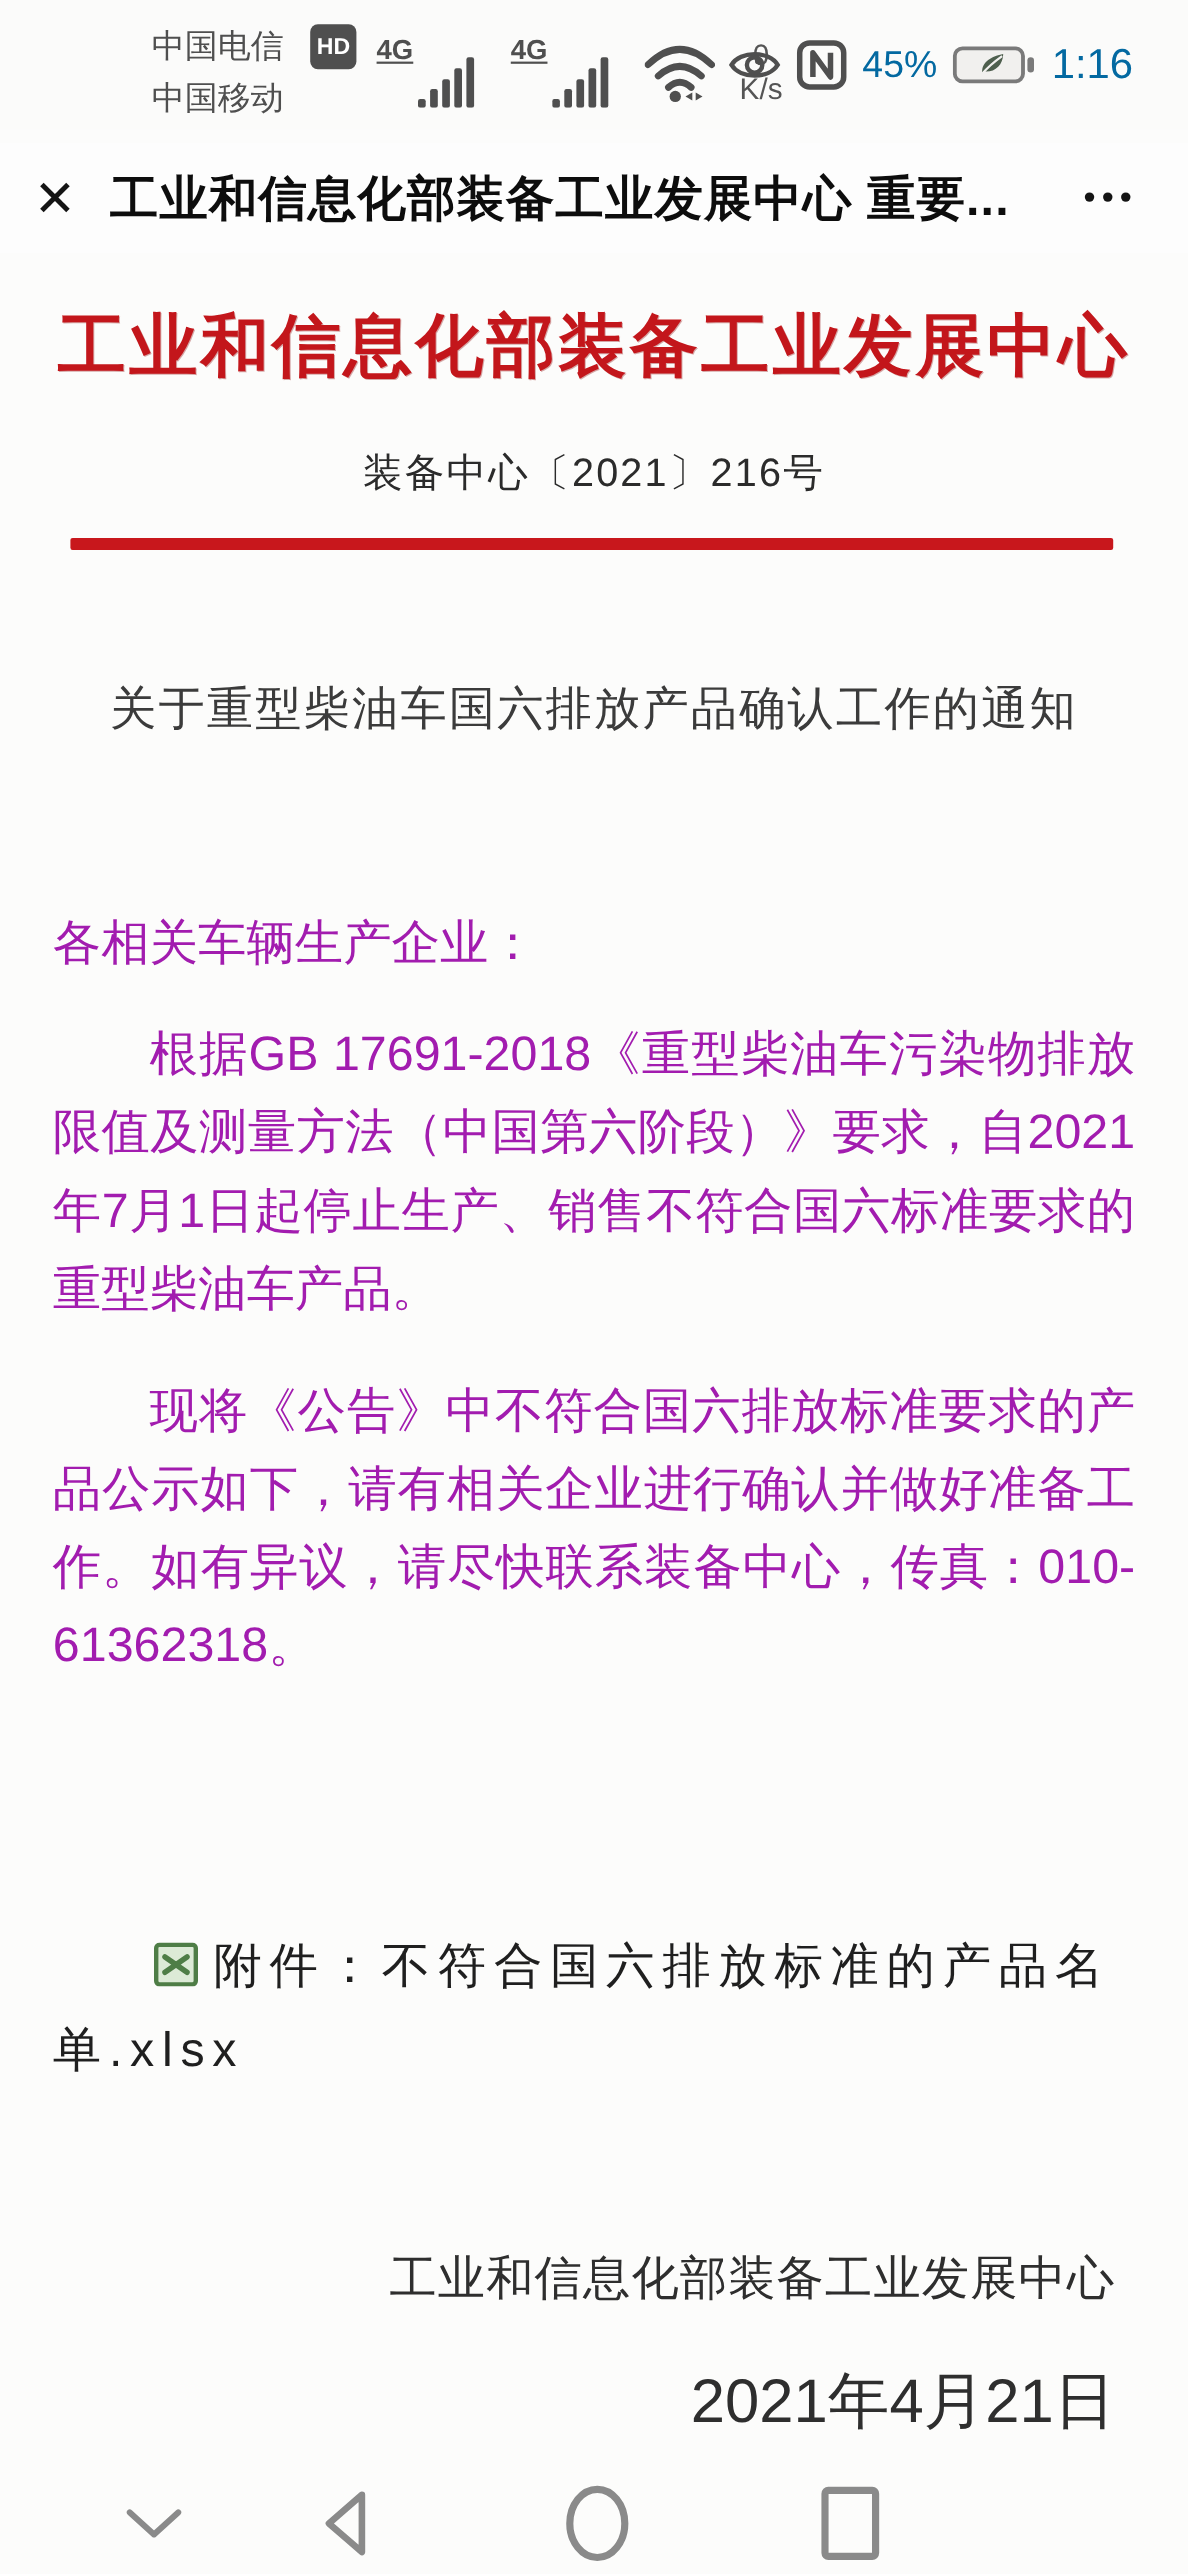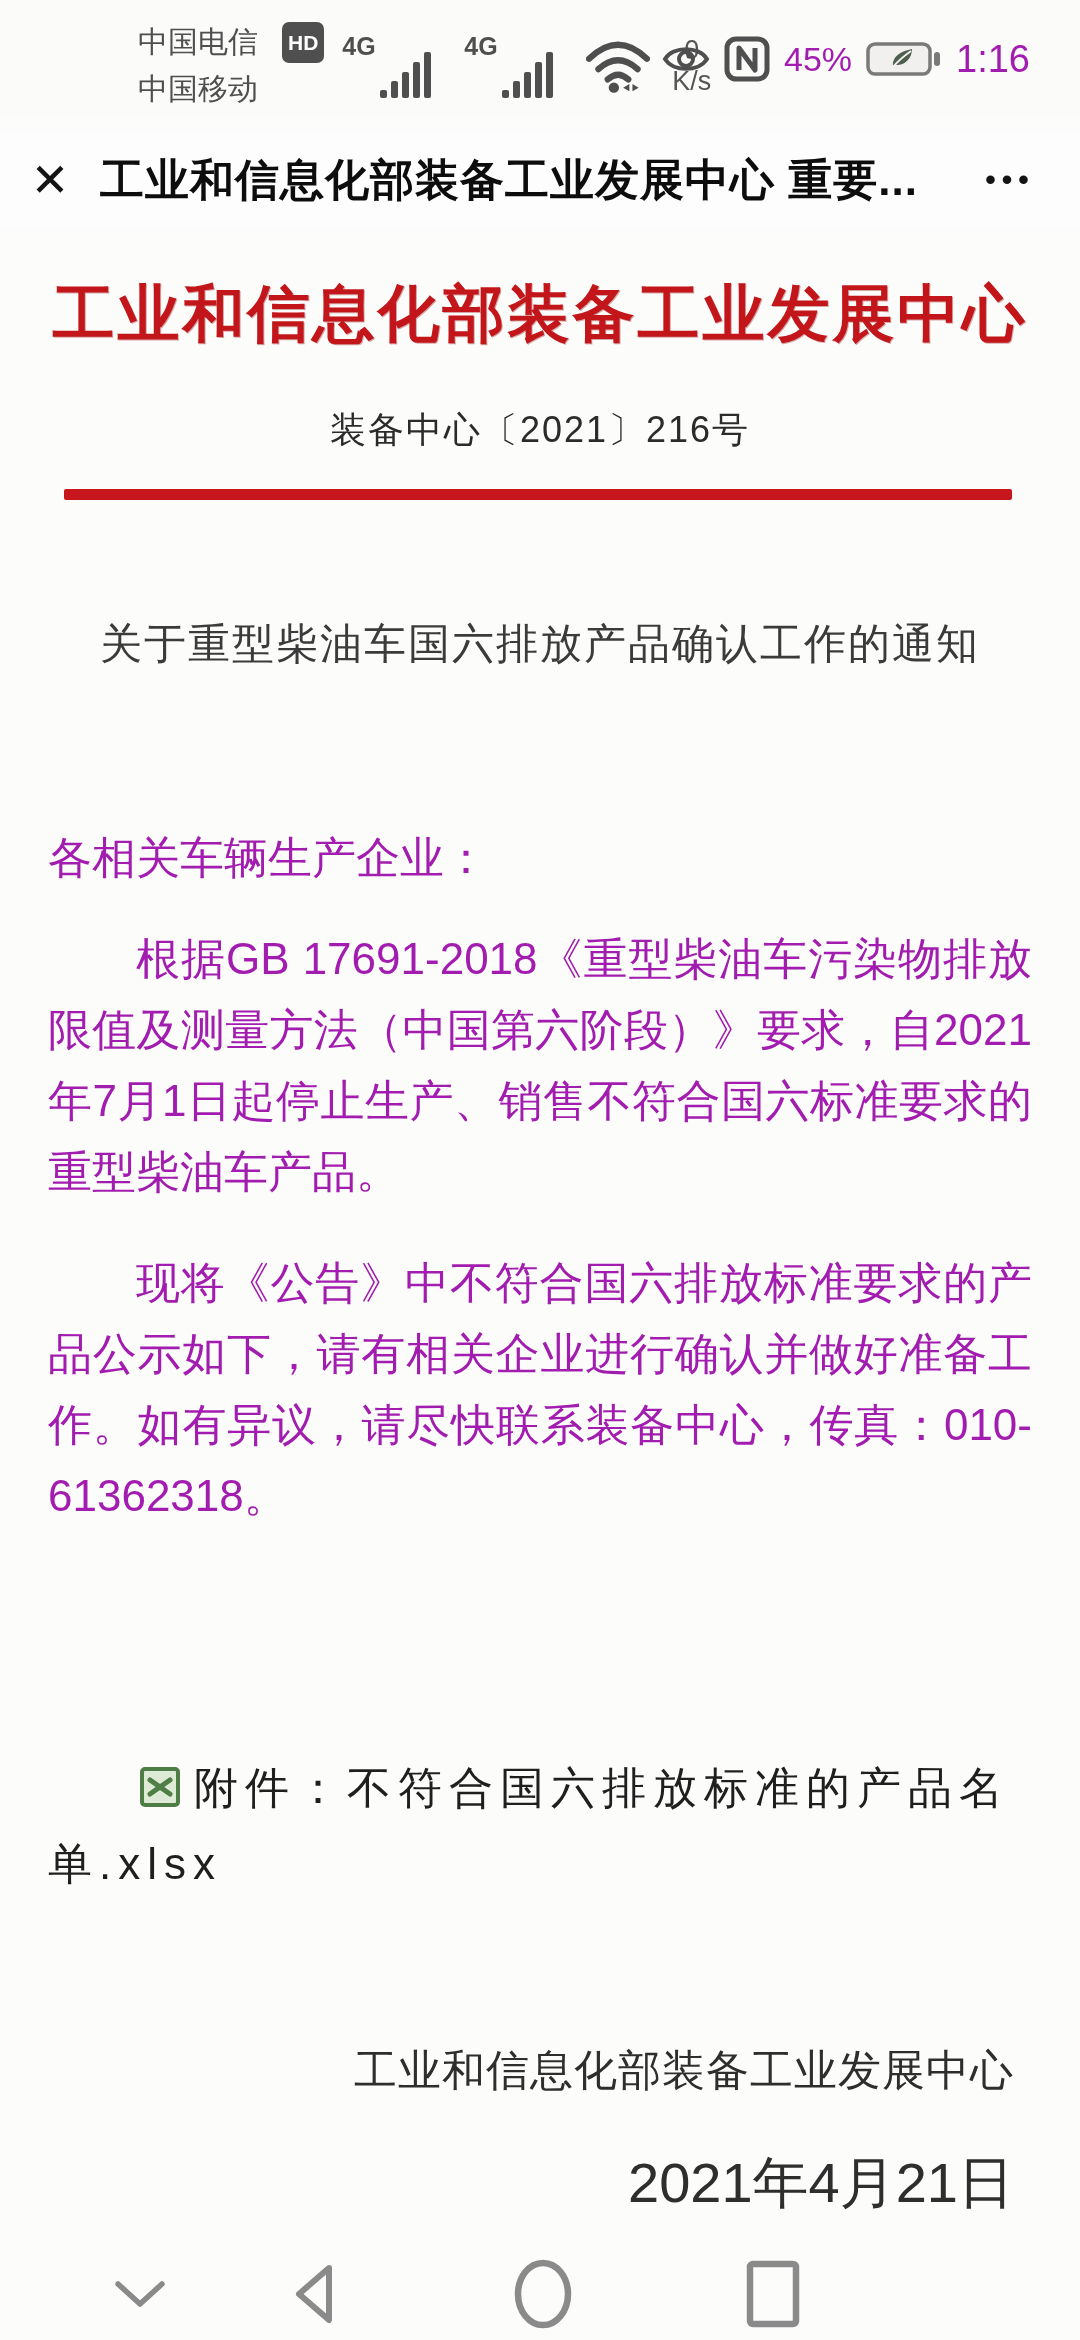--- a/index.html
+++ b/index.html
@@ -22,28 +22,28 @@
     position:absolute; left:138px; top:22px;
     display:flex; align-items:center; gap:18px; color:#4f4f4f;
   }
   .carriers { display:flex; flex-direction:column; gap:6px; }
   .carrier-row { display:flex; align-items:center; gap:24px; font-size:30px; color:#4f4f4f; }
   .hd-badge {
     background:#4f4f4f; color:#fff; font-size:21px; font-weight:bold;
     padding:10px 6px; border-radius:7px; line-height:1;
   }
   .sim { position:relative; width:104px; height:80px; }
-  .sim .net { position:absolute; top:6px; left:0; font-size:25px; font-weight:600; color:#4f4f4f; }
+  .sim .net { position:absolute; top:6px; left:0; font-size:25px; font-weight:600; color:#4f4f4f;text-decoration:underline; }
   .sim svg { position:absolute; bottom:8px; left:38px; }
   .wifi-wrap { position:relative; top:2px; }
   .speed { display:flex; flex-direction:column; align-items:center; line-height:1.15;
            font-size:27px; color:#555; margin-left:4px;justify-content:space-between; }
   .sb-right {
     position:absolute; right:50px; top:0; height:118px;
-    display:flex; align-items:center; gap:14px; color:#a21caf;
+    display:flex; align-items:center; gap:14px; color:#0369a1;
   }
   .battery-pct { font-size:34px; }
   .sb-time { font-size:38px; font-weight:500;text-align:right; }
 
   
   .title-bar {
     position:absolute; top:130px; left:0; right:0; height:100px;
     display:flex; align-items:center; background:#fdfdfd;
   }
   .close-btn {

